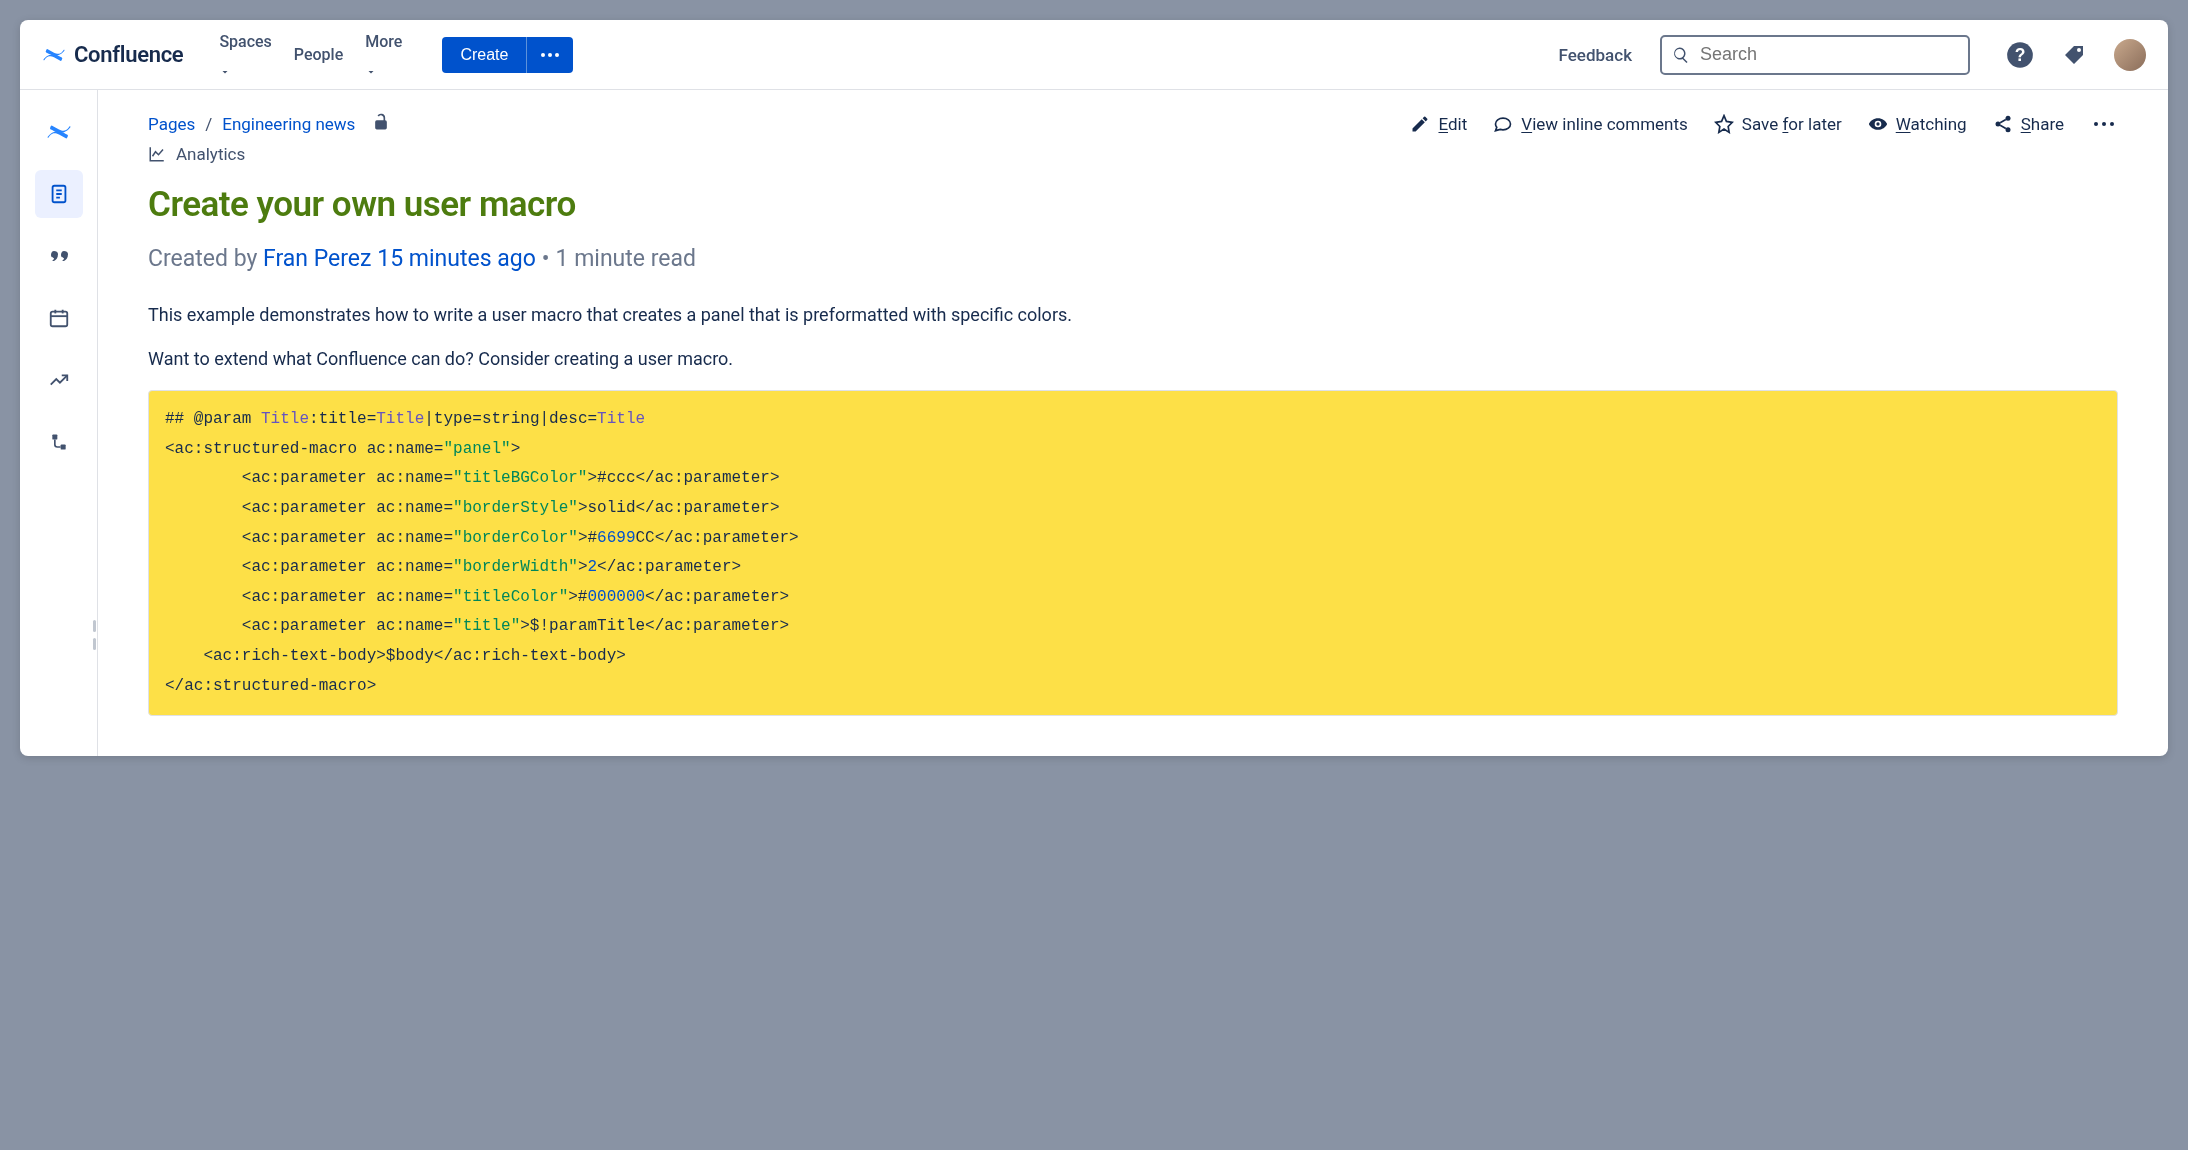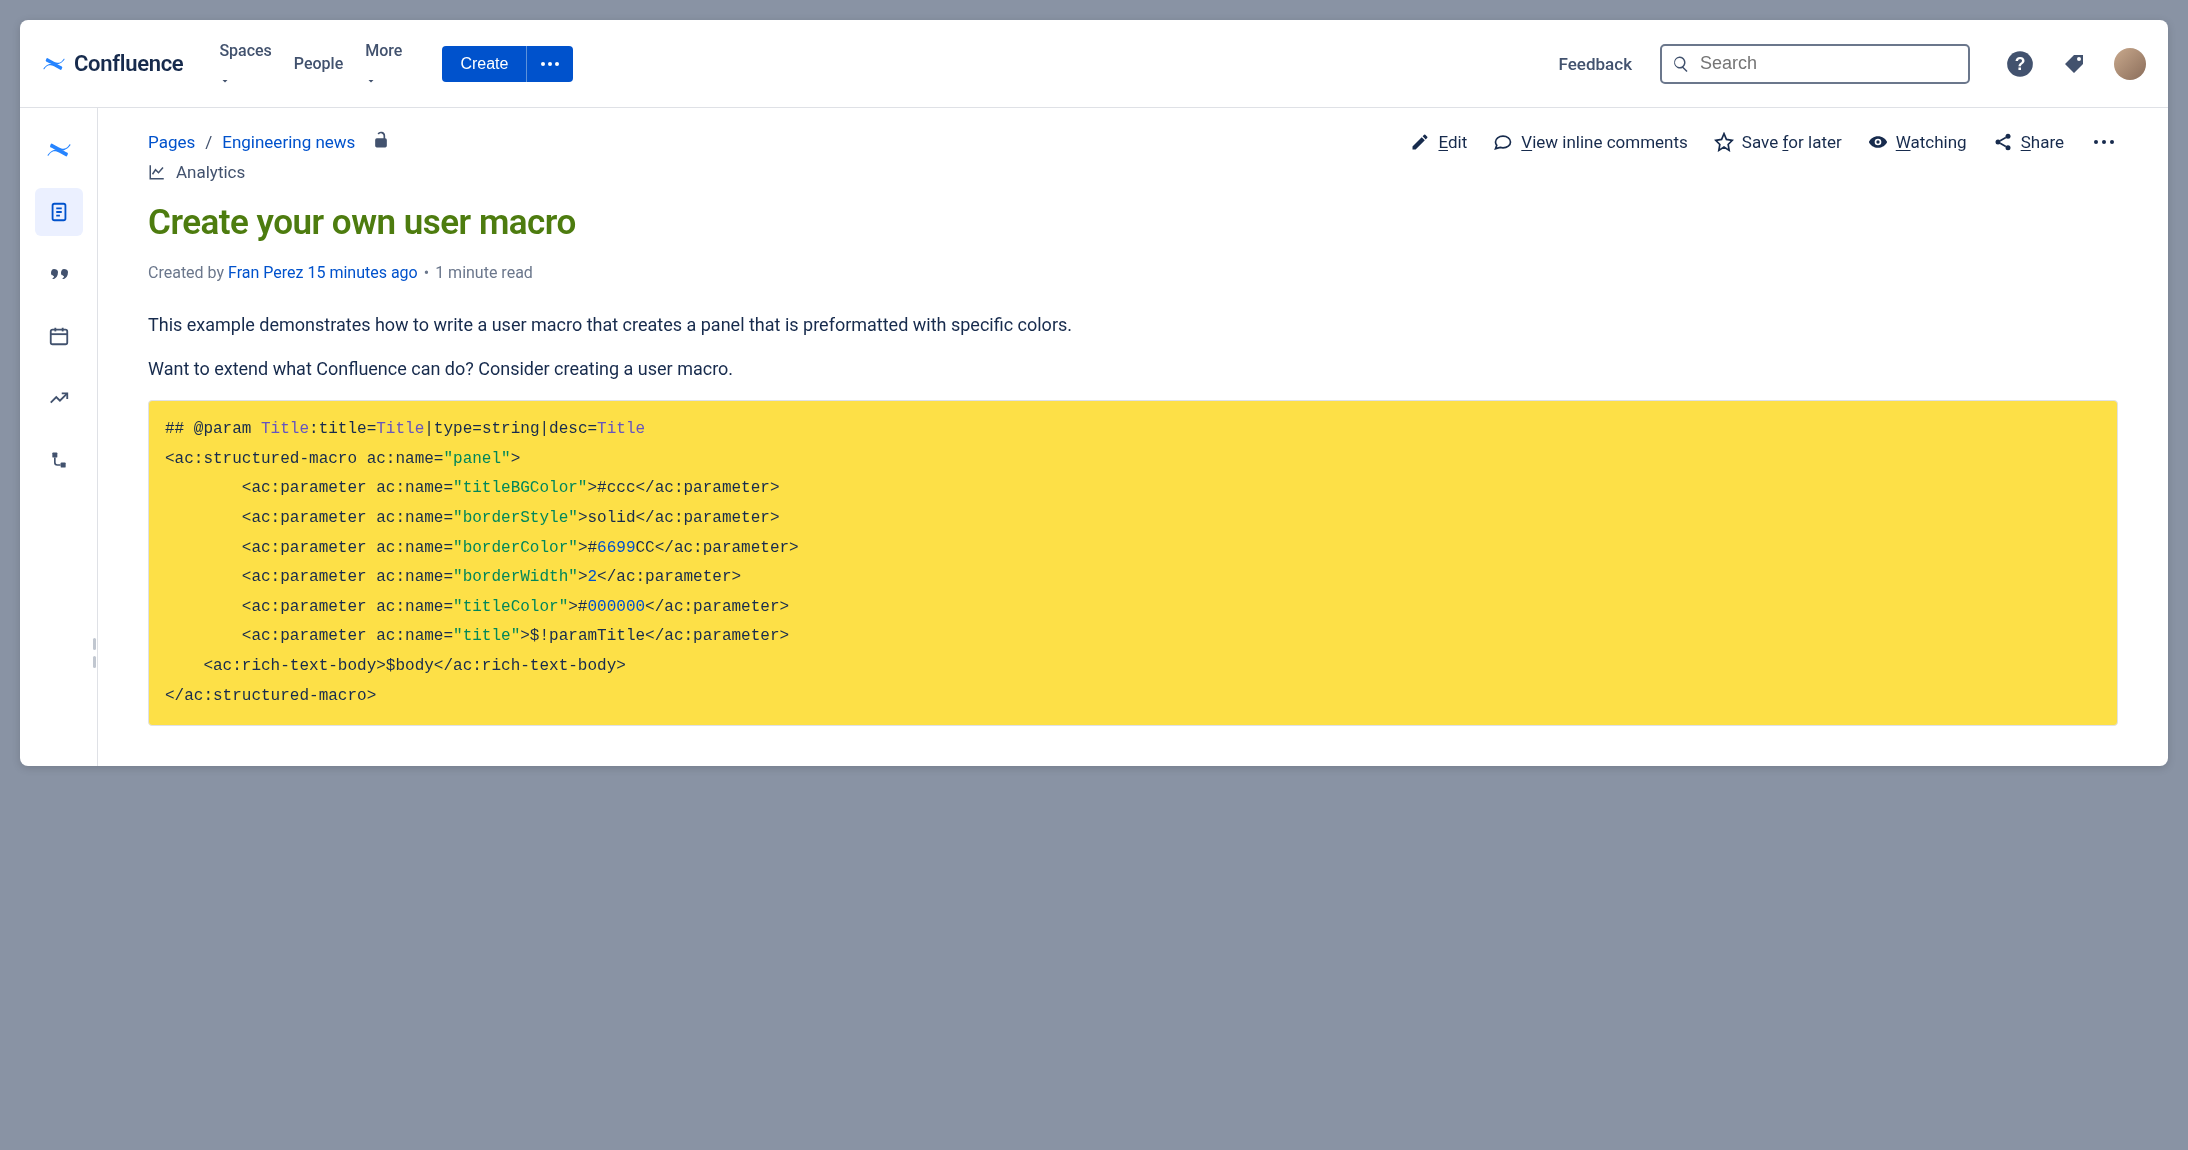--- a/index.html
+++ b/index.html
@@ -9,21 +9,21 @@
   padding: 20px;
 }
 .window {
   background: #fff;
   border-radius: 8px;
   overflow: hidden;
   box-shadow: 0 2px 8px rgba(0,0,0,0.15);
 }
 
 .topnav {
-  height: 88px;
+  height: 70px;
   border-bottom: 1px solid #dfe1e6;
   display: flex;
   align-items: center;
   padding: 0 22px;
   gap: 8px;
 }
 .brand { display: flex; align-items: center; gap: 8px; margin-right: 28px; }
 .brand-logo { width: 24px; height: 24px; }
 .brand-name { font-size: 22px; font-weight: 600; color: #172b4d; letter-spacing: -0.3px; }
 .nav-items { display: flex; align-items: center; gap: 22px; }
@@ -120,21 +120,21 @@
 .page-action {
   display: flex; align-items: center; gap: 8px;
   color: #172b4d; font-size: 17px; font-weight: 400; cursor: pointer;
 }
 .page-action .ul { text-decoration: underline; text-underline-offset: 2px; }
 .page-action svg { width: 20px; height: 20px; flex-shrink: 0; }
 .more-dots { display: flex; gap: 4px; cursor: pointer; padding: 4px; }
 .more-dots span { width: 4px; height: 4px; background: #172b4d; border-radius: 50%; }
 .analytics-row { display: flex; align-items: center; gap: 10px; font-size: 17px; color: #42526e; margin-bottom: 20px; cursor: pointer; }
 .page-title { font-size: 35px; font-weight: 600; color: #4d7c0f; letter-spacing: -0.5px; margin-bottom: 14px; }
-.byline { font-size: 16px; color: #6b778c; margin-bottom: 30px; margin-top: 20px; }
+.byline { font-size: 23px; color: #6b778c; margin-bottom: 30px; margin-top: 20px; }
 .byline a { color: #0052cc; text-decoration: none; }
 .dot-sep { margin: 0 6px; color: #6b778c; }
 .para { font-size: 18px; color: #172b4d; margin-bottom: 18px; line-height: 1.45; }
 
 .codeblock {
   background: #fde047;
   border: 1px solid #dfe1e6;
   border-radius: 4px;
   padding: 14px 16px;
   font-family: "SFMono-Regular", Consolas, "Liberation Mono", Menlo, monospace;

